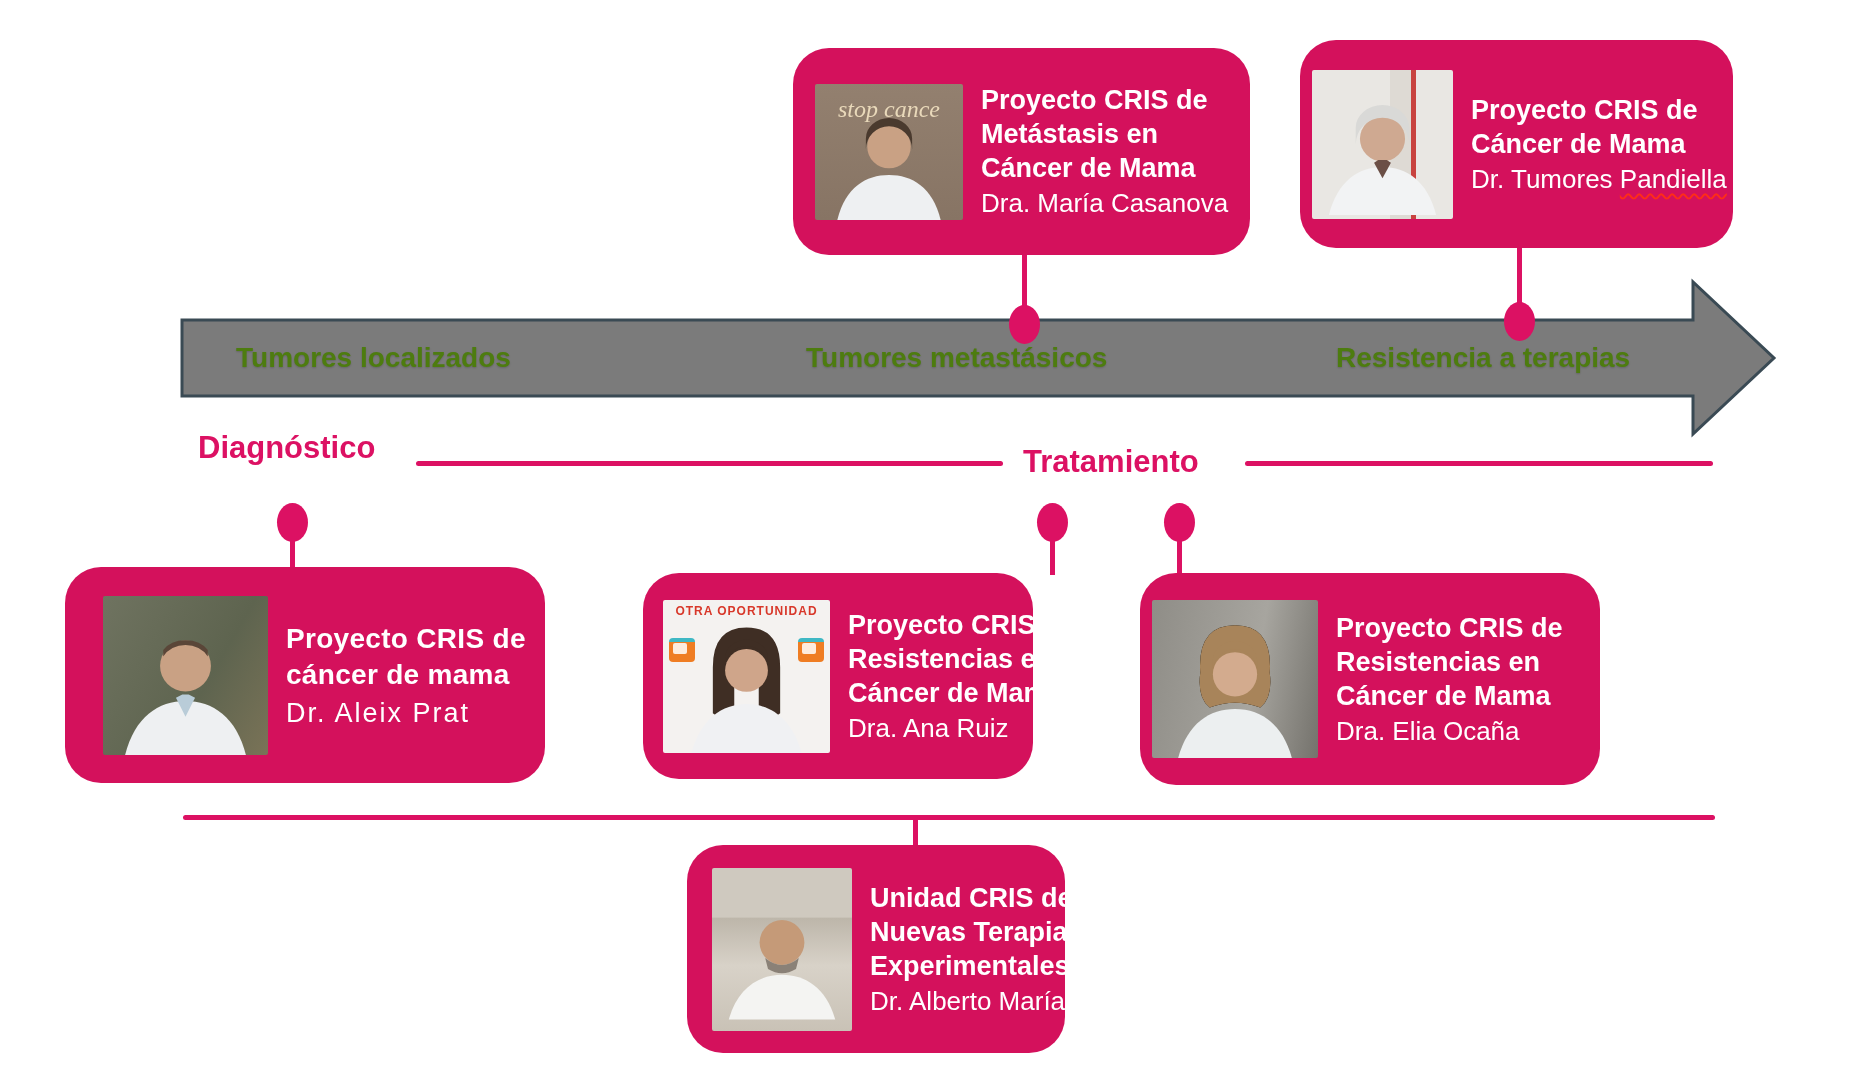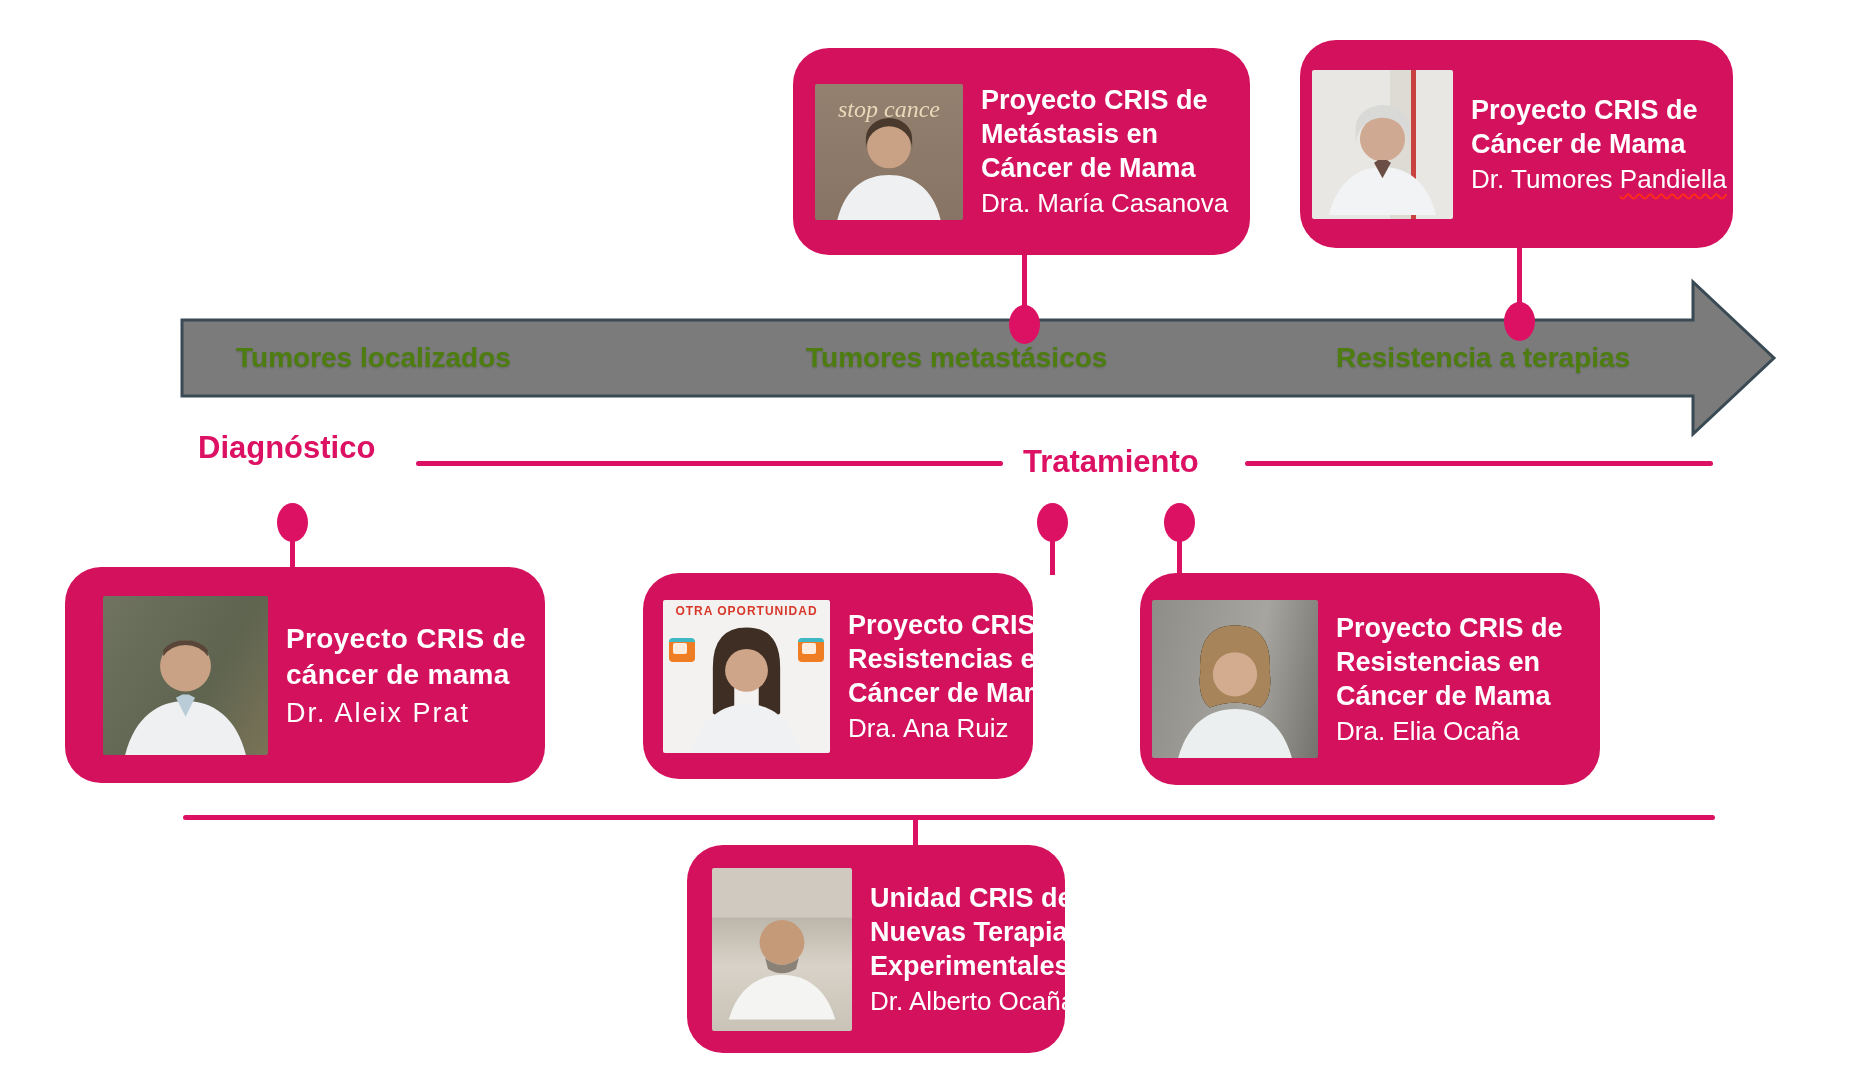--- a/index.html
+++ b/index.html
@@ -210,15 +210,15 @@
     <svg class="sil" viewBox="0 0 100 100">
       <circle cx="50" cy="45" r="16" fill="#c59a78"></circle>
       <path d="M38,56 q12,10 24,0 l-2,8 q-10,6 -20,0 Z" fill="#8a8177"></path>
       <path d="M12,100 C18,78 33,68 50,68 C67,68 82,78 88,100 Z" fill="#f4f4f2"></path>
     </svg>
   </div>
   <div class="card-text">
     <div class="title-line">Unidad CRIS de</div>
     <div class="title-line">Nuevas Terapias</div>
     <div class="title-line">Experimentales</div>
-    <div class="person-name">Dr. Alberto Ocaña</div>
+    <div class="person-name">Dr. Alberto María</div>
   </div>
 </div>
 
 </body></html>

